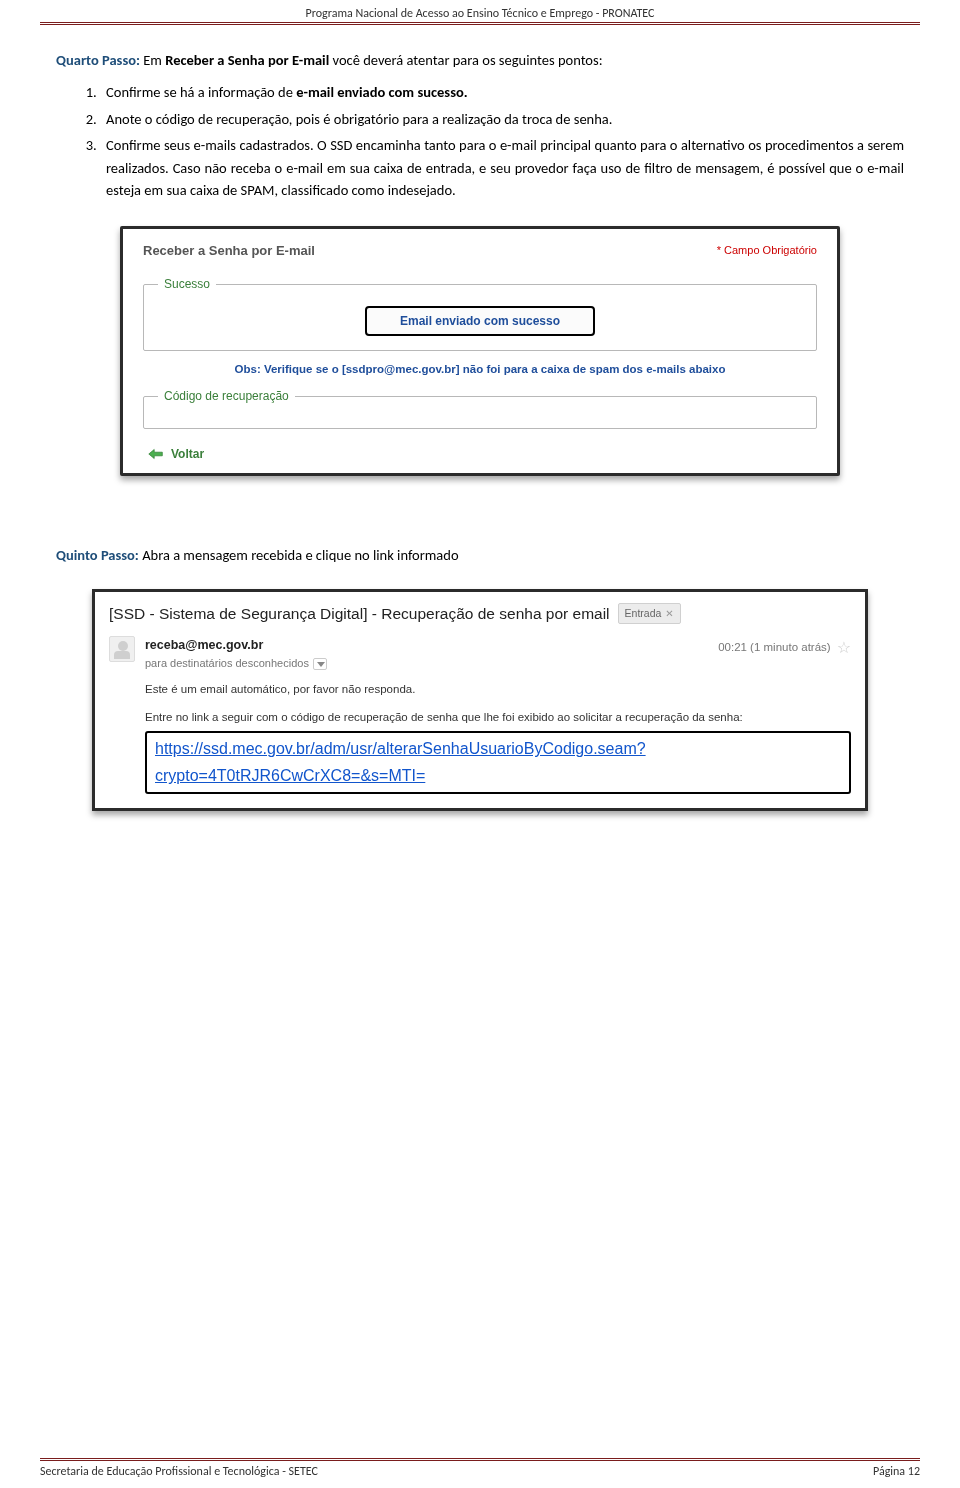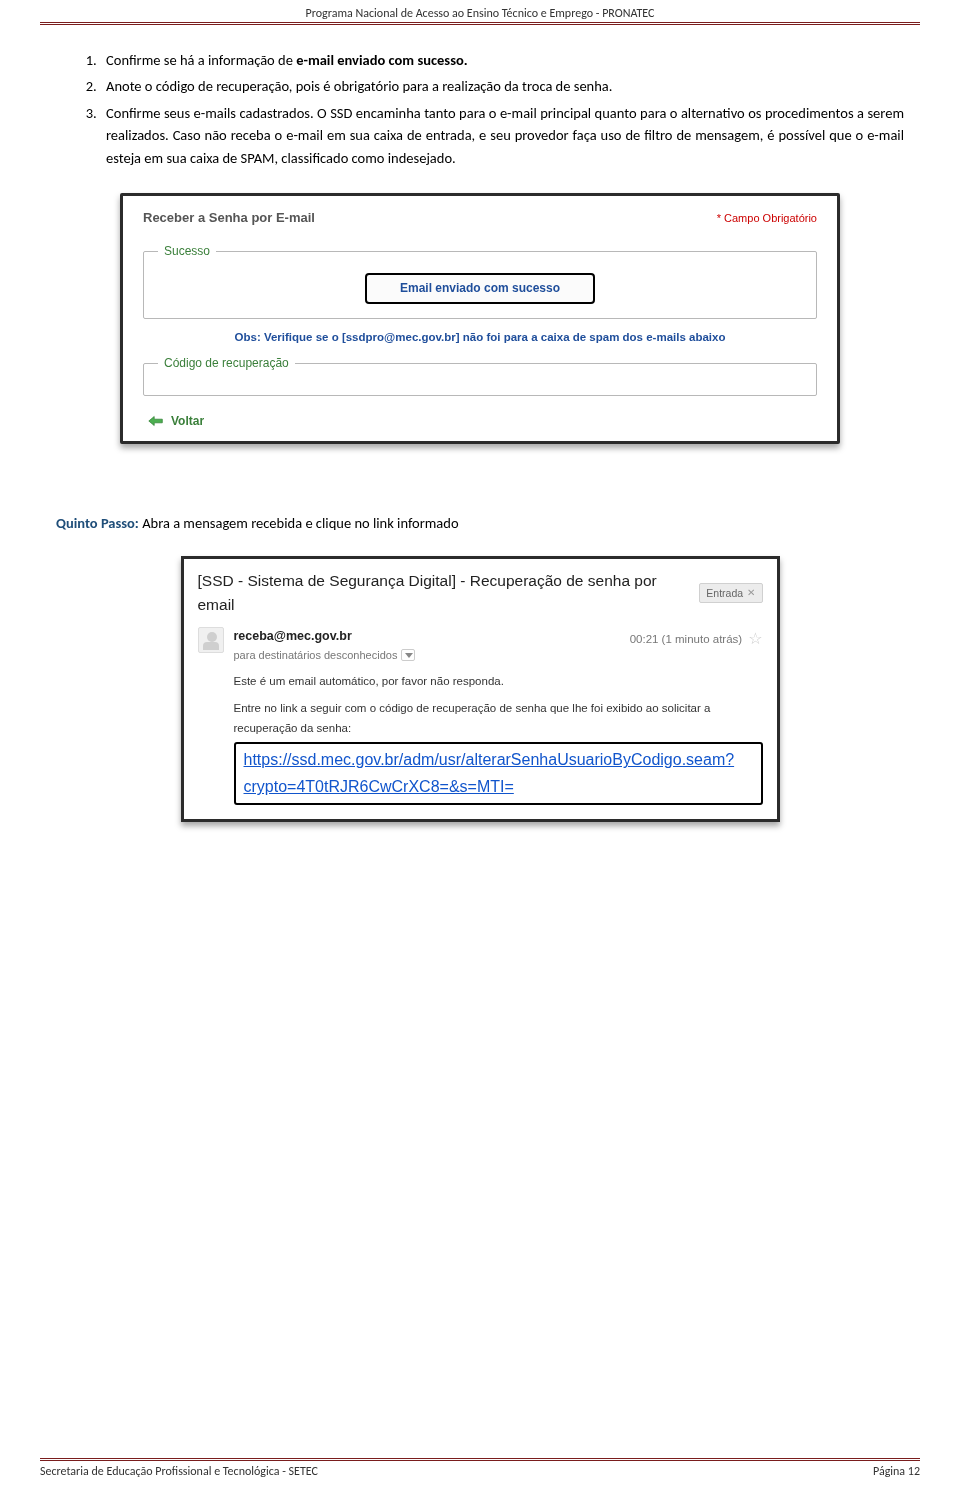--- a/index.html
+++ b/index.html
@@ -158,21 +158,21 @@
   }
   .voltar-label { color: #3a7f3a; font-weight: bold; font-size: 12px; }
   
   .step5-heading {
     margin-top: 68px;
     font-size: 14.5px;
   }
   
   .shot2 {
     margin: 22px auto 0;
-    width: 599px;
+    width: 776px;
     border: 3px solid #2b2b2b;
     background: #fff;
     box-shadow: 0 4px 6px rgba(0,0,0,.35);
     font-family: Arial, sans-serif;
     font-size: 12px;
     color: #333;
     padding: 10px 0 14px;
   }
   .shot2-inner { padding: 0 14px; }
   .mail-subj-row {
@@ -293,20 +293,23 @@
 </head>
 <body>
 
 <div class="page-header">
   <span>Programa Nacional de Acesso ao Ensino Técnico e Emprego - PRONATEC</span>
 </div>
 <hr class="header-rule">
 
 <div class="content">
 
+  <p class="step-heading">
+    <span class="step-label">Quarto Passo:</span><span> Em </span><span class="bold">Receber a Senha por E-mail</span><span> você deverá atentar para os seguintes pontos:</span>
+  </p>
 
   <ol class="numbered">
     <li>
       <span>Confirme se há a informação de </span><span class="bold">e-mail enviado com sucesso.</span>
     </li>
     <li>
       <span>Anote o código de recuperação, pois é obrigatório para a realização da troca de senha.</span>
     </li>
     <li>
       <span>Confirme seus e-mails cadastrados. O SSD encaminha tanto para o e-mail principal quanto para o alternativo os procedimentos a serem realizados. Caso não receba o e-mail em sua caixa de entrada, e seu provedor faça uso de filtro de mensagem, é possível que o e-mail esteja em sua caixa de SPAM, classificado como indesejado.</span>

